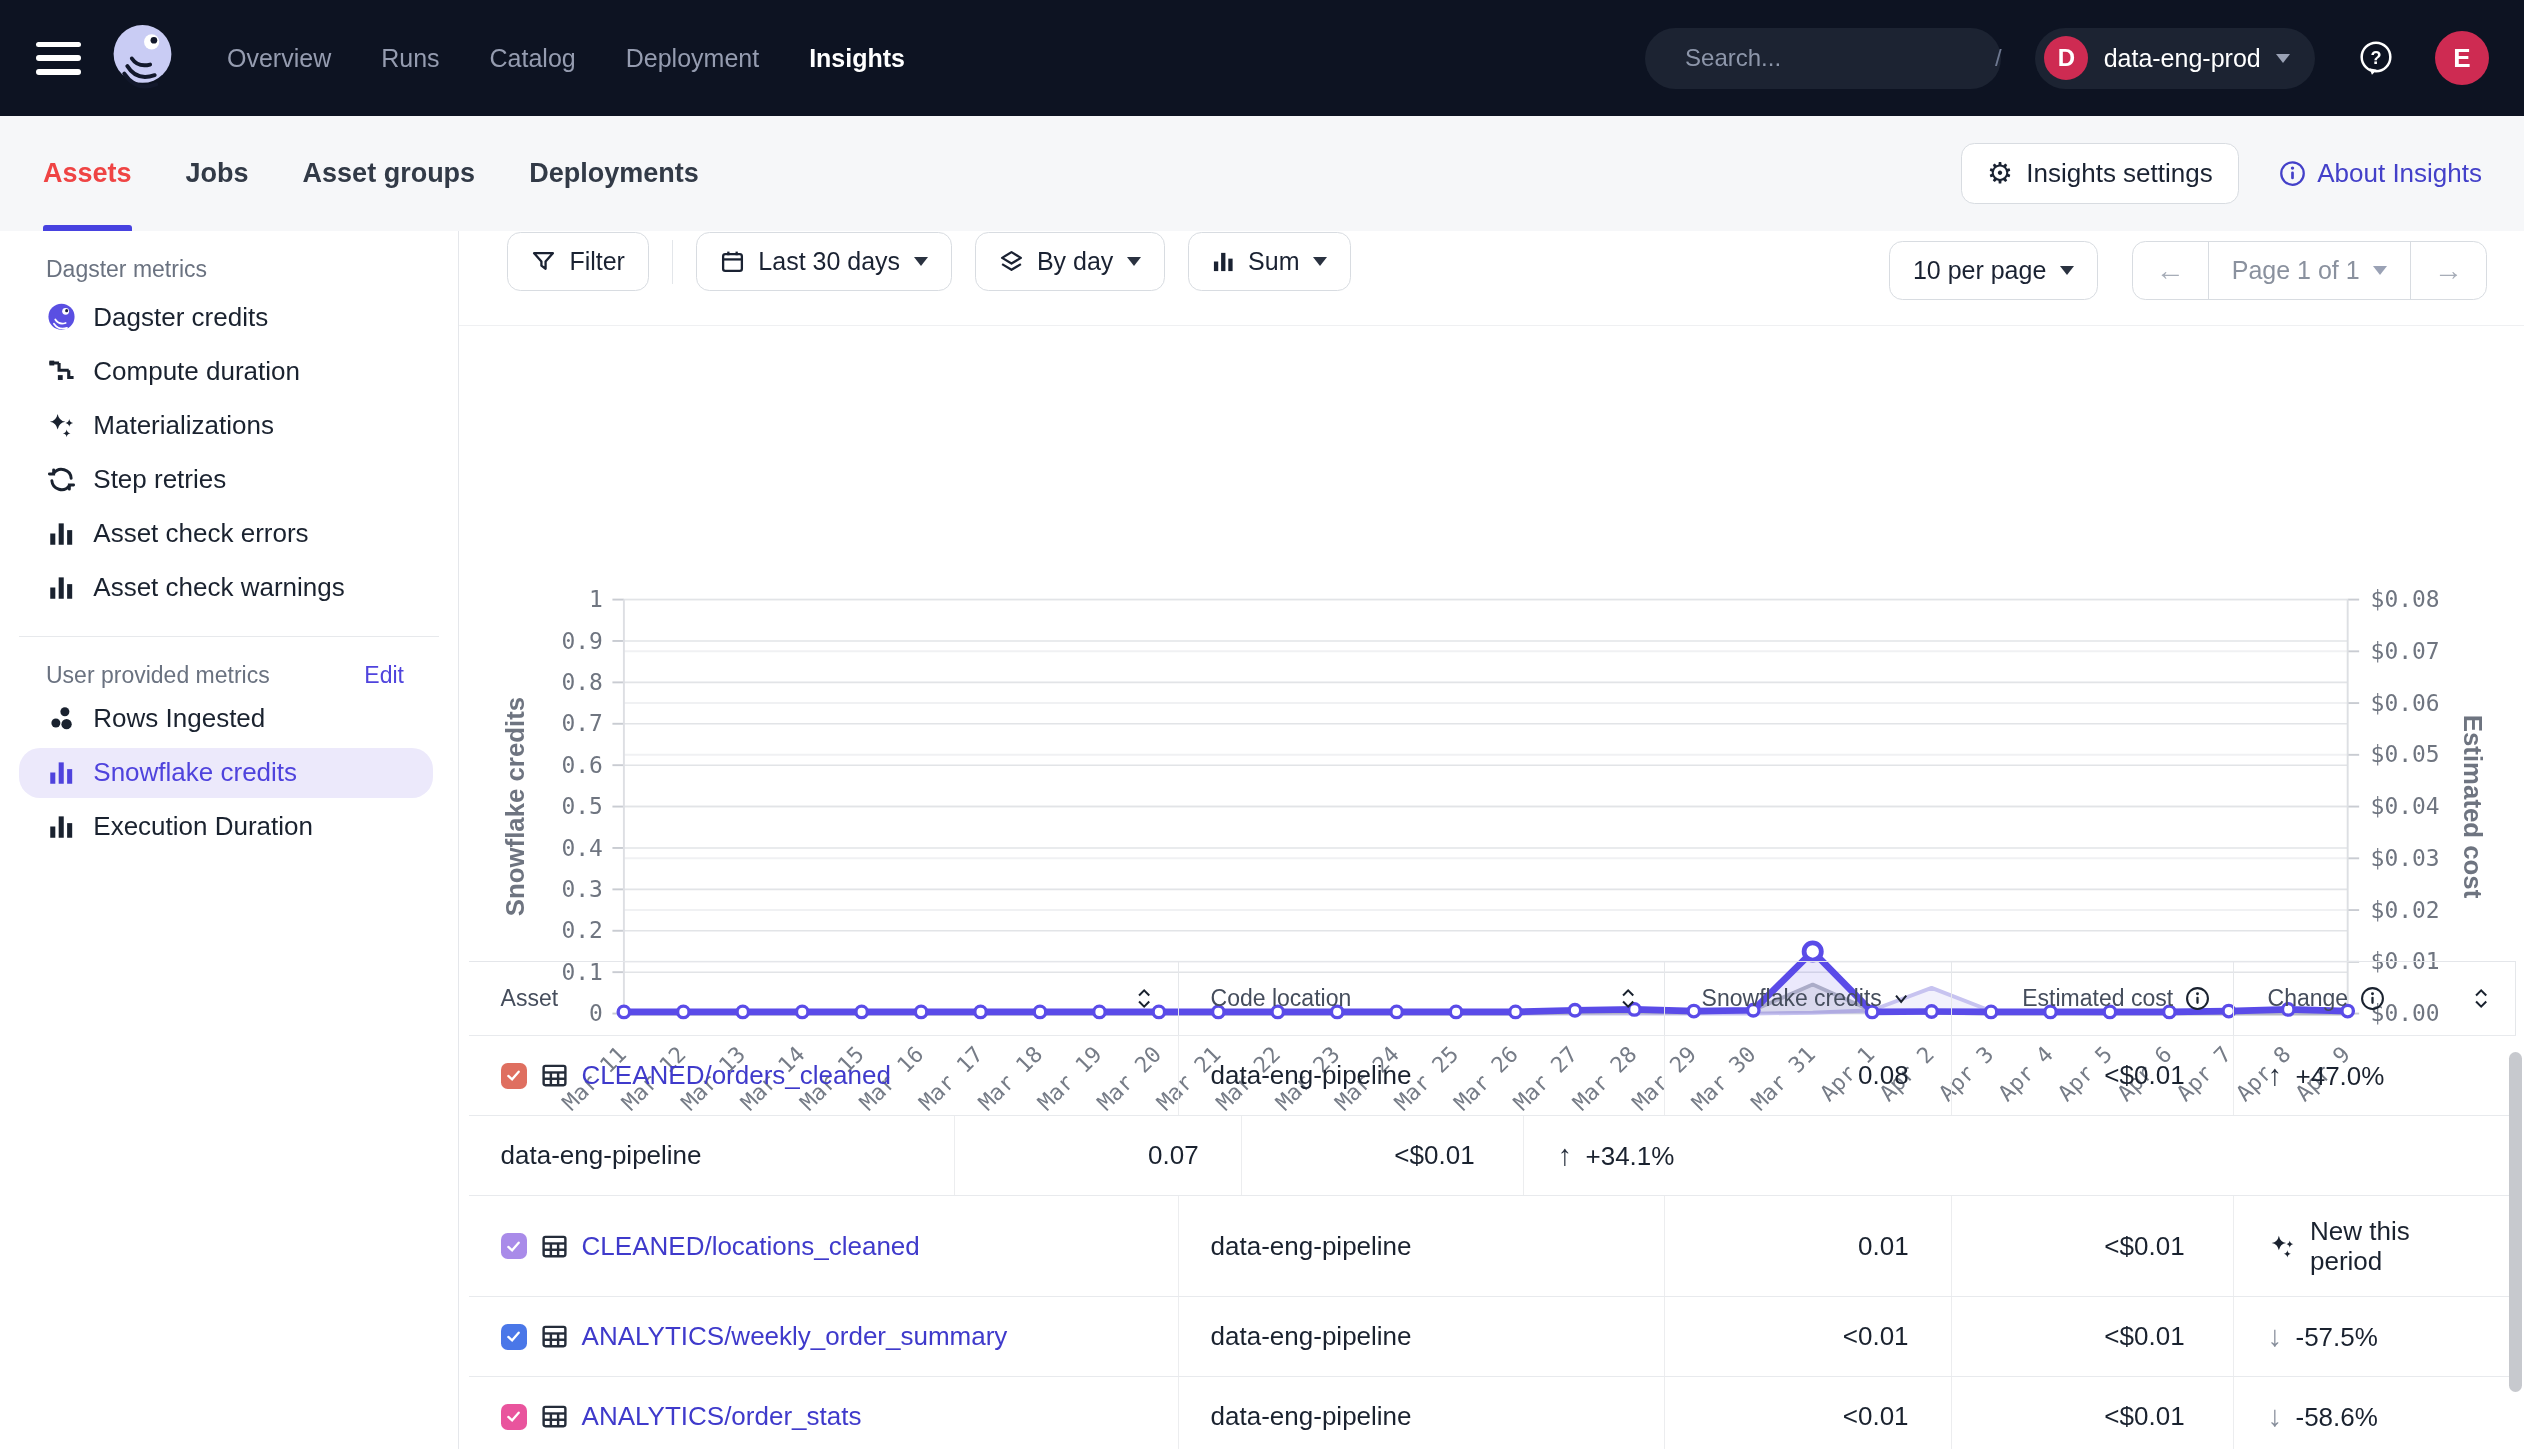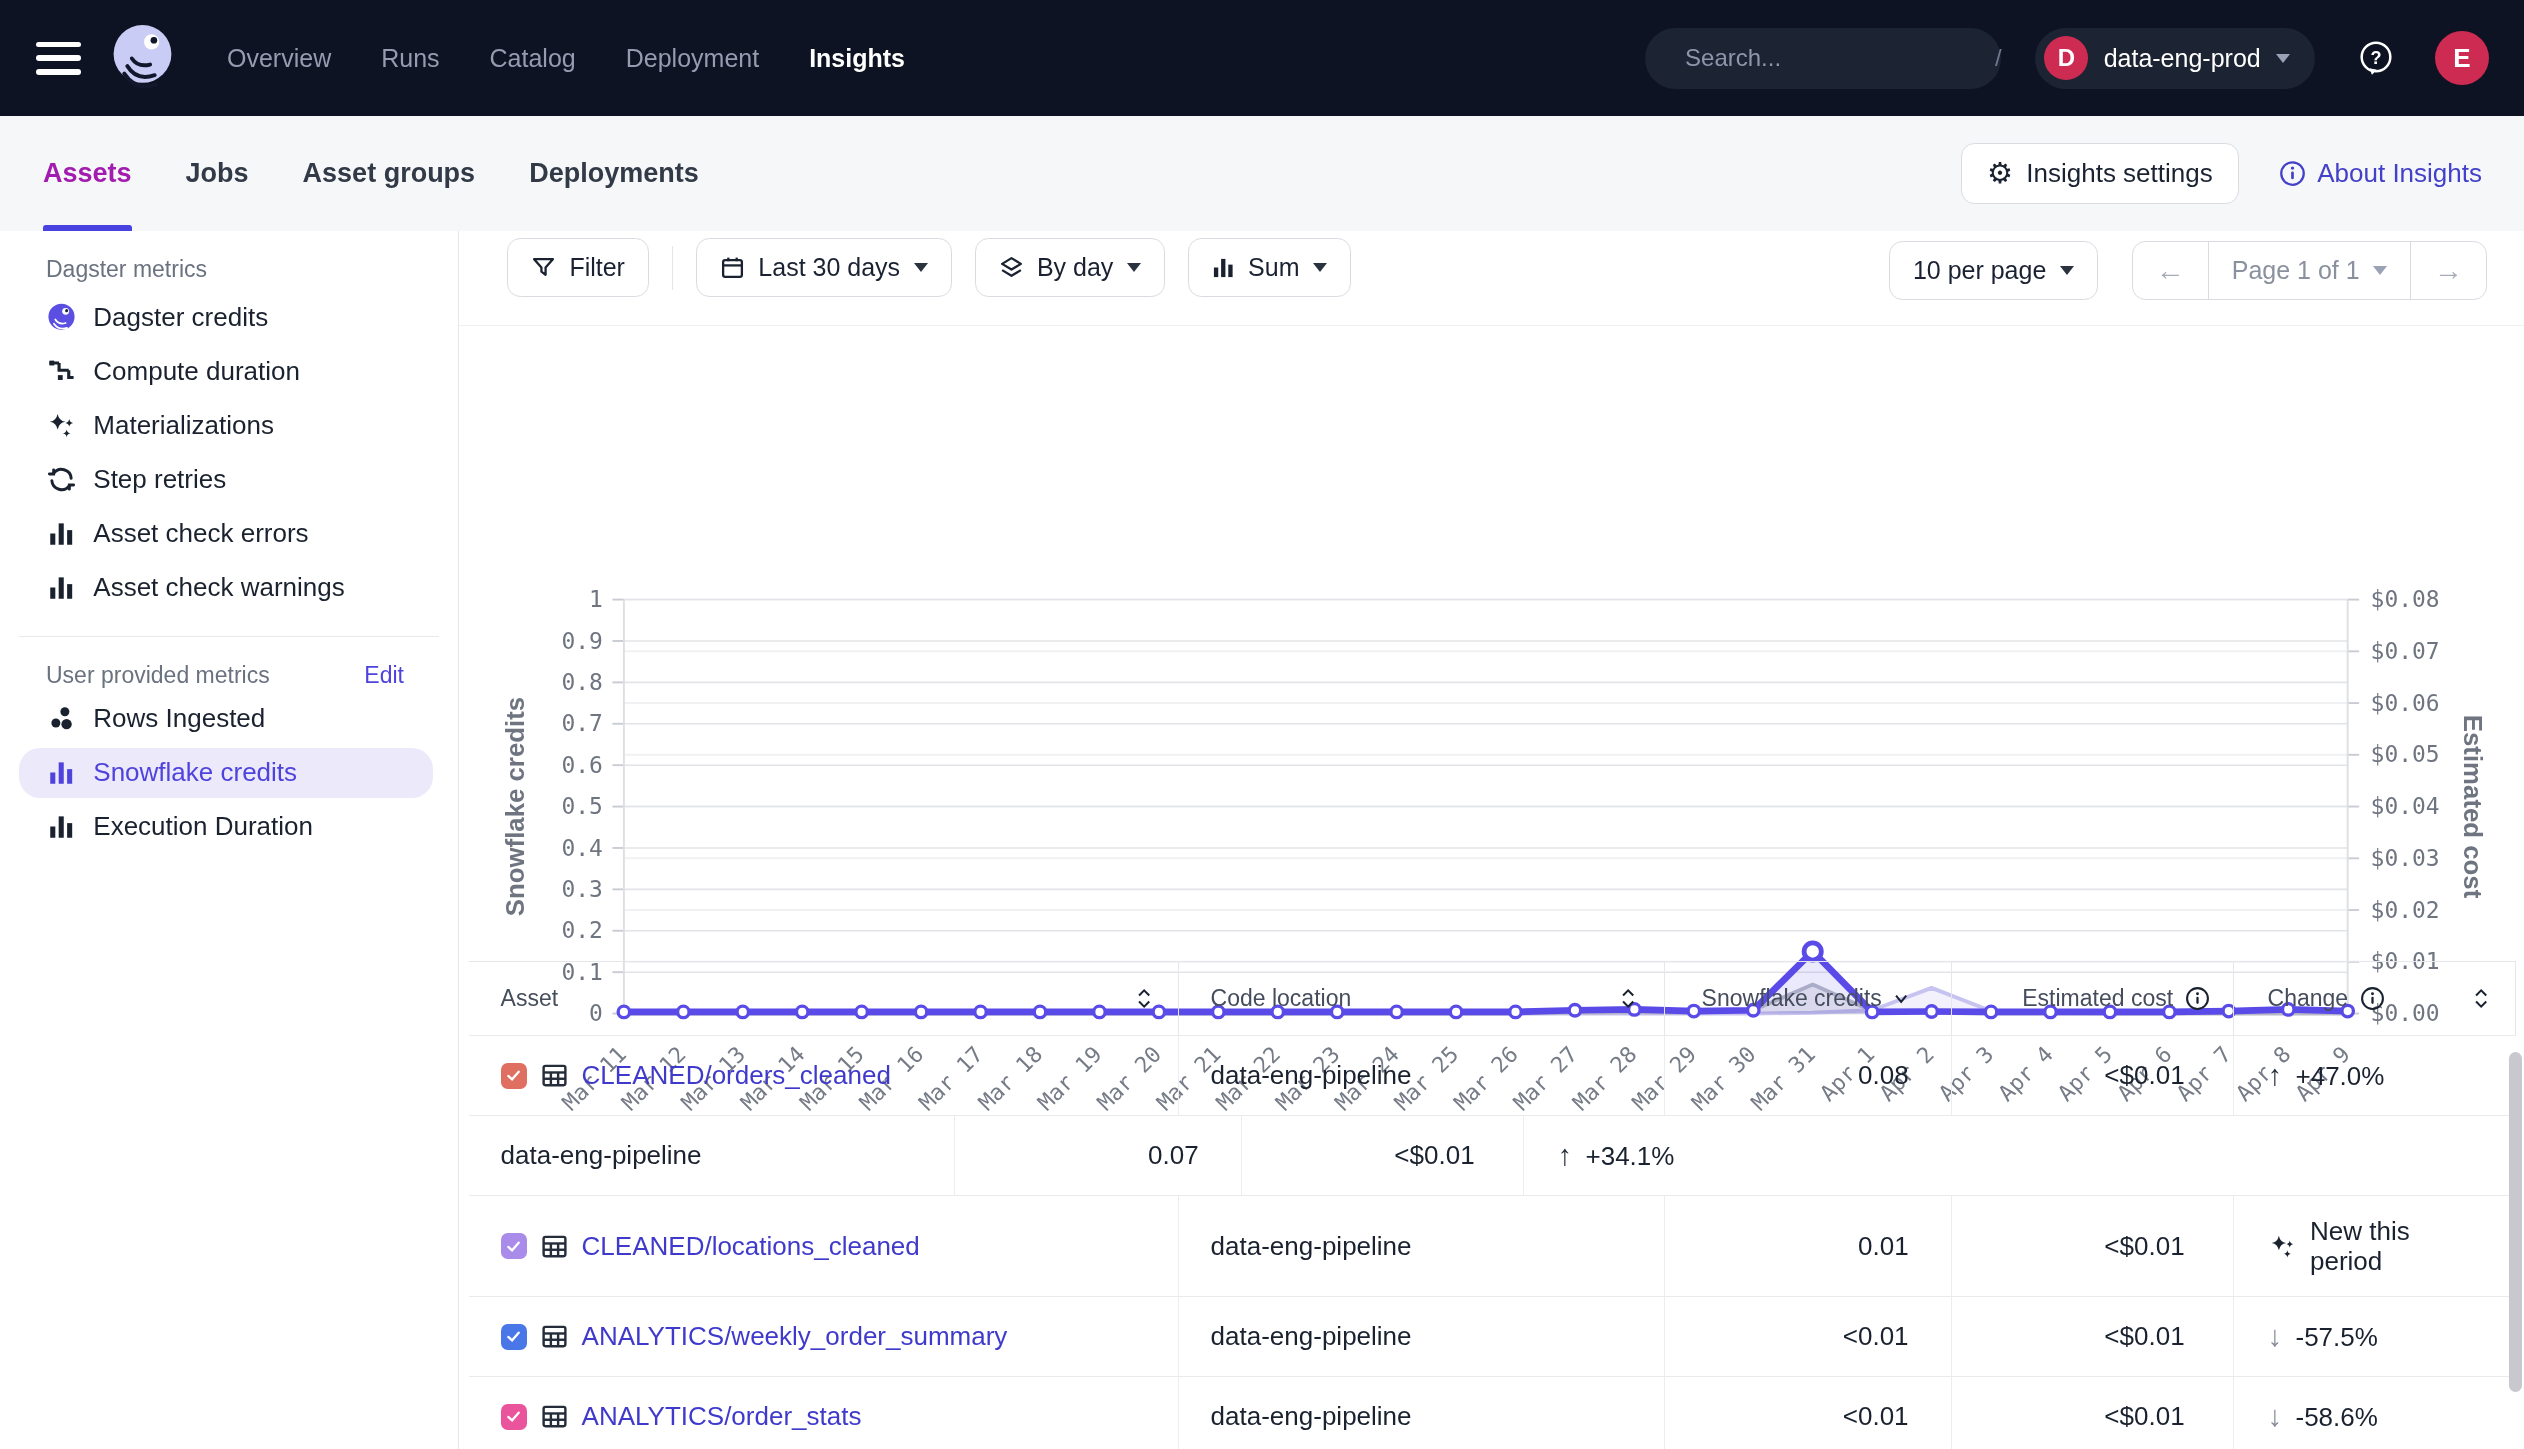--- a/index.html
+++ b/index.html
@@ -35,21 +35,21 @@
   .avatar { margin-left:38px; width:54px; height:54px; border-radius:50%; background:#CE2B52;
     color:#fff; font-size:26px; font-weight:bold; display:flex; align-items:center;
     justify-content:center; cursor:pointer; }
 
   
   .tabbar { position:absolute; left:0; top:116px; width:2525px; height:116px; background:#F6F7F9;
     border-bottom:1px solid #E2E5E9; display:flex; align-items:center; }
   .tabs { display:flex; align-items:center; margin-left:43px; gap:54px; height:100%; }
   .tab { font-size:27px; font-weight:bold; color:#323A47; cursor:pointer; height:100%;
     display:flex; align-items:center; position:relative; }
-  .tab.active { color:#a21caf; }
+  .tab.active { color:#ef4444; }
   .tab.active:after { content:""; position:absolute; left:0; right:0; bottom:0; height:5.7px;
     background:#4742E0; border-radius:2.9px 2.9px 0 0; }
   .tab-actions { margin-left:auto; display:flex; align-items:center; margin-right:43px; gap:40px; }
   .settings-btn { height:61px; background:#fff; border:1.4px solid #D8DCE1; border-radius:13.4px;
     display:flex; align-items:center; gap:13.4px; padding:0 25px; font-size:26px; color:#1A2232;
     cursor:pointer; }
   .gear-glyph { font-size:29px; line-height:1; color:#1A2232; }
   .about-link { display:flex; align-items:center; gap:11.5px; color:#4340C9; font-size:26px;
     cursor:pointer; }
 
@@ -66,21 +66,21 @@
   .side-item.selected { background:#ECE9FB; border-radius:21px; margin:1.9px 25px 1.9px 19px;
     padding-left:25px; color:#4F43DD; height:50px; }
   .side-item.selected .ic { color:#4F43DD; }
   .side-sep { height:1px; background:#E7E9EC; margin:21px 19px 0 19px; }
   .user-head { display:flex; align-items:center; justify-content:space-between;
     margin:25px 54px 3px 46px; }
   .user-head .t { font-size:23px; color:#6A7280; }
   .edit-link { font-size:23px; color:#4F43DD; cursor:pointer; }
 
   
-  .toolbar { position:absolute; left:48px; top:7px; display:flex; align-items:center; gap:23px; }
+  .toolbar { position:absolute; left:48px; top:1px; display:flex; align-items:center; gap:23px; }
   .btn { height:59px; background:#fff; border:1.4px solid #D8DCE1; border-radius:13.4px;
     display:flex; align-items:center; gap:13.4px; padding:0 23px; font-size:25px; color:#1A2232;
     cursor:pointer; white-space:nowrap; }
   .tb-sep { width:1px; height:44px; background:#E3E6EA; }
   .toolbar-right { position:absolute; right:38px; top:9.6px; display:flex; align-items:center; gap:34px; }
   .pager { height:59px; border:1.4px solid #D8DCE1; border-radius:13.4px; display:flex;
     align-items:stretch; background:#fff; }
   .pager .seg { display:flex; align-items:center; padding:0 23px; font-size:25px; color:#8A919E;
     cursor:pointer; }
   .pager .seg + .seg { border-left:1.4px solid #D8DCE1; }

